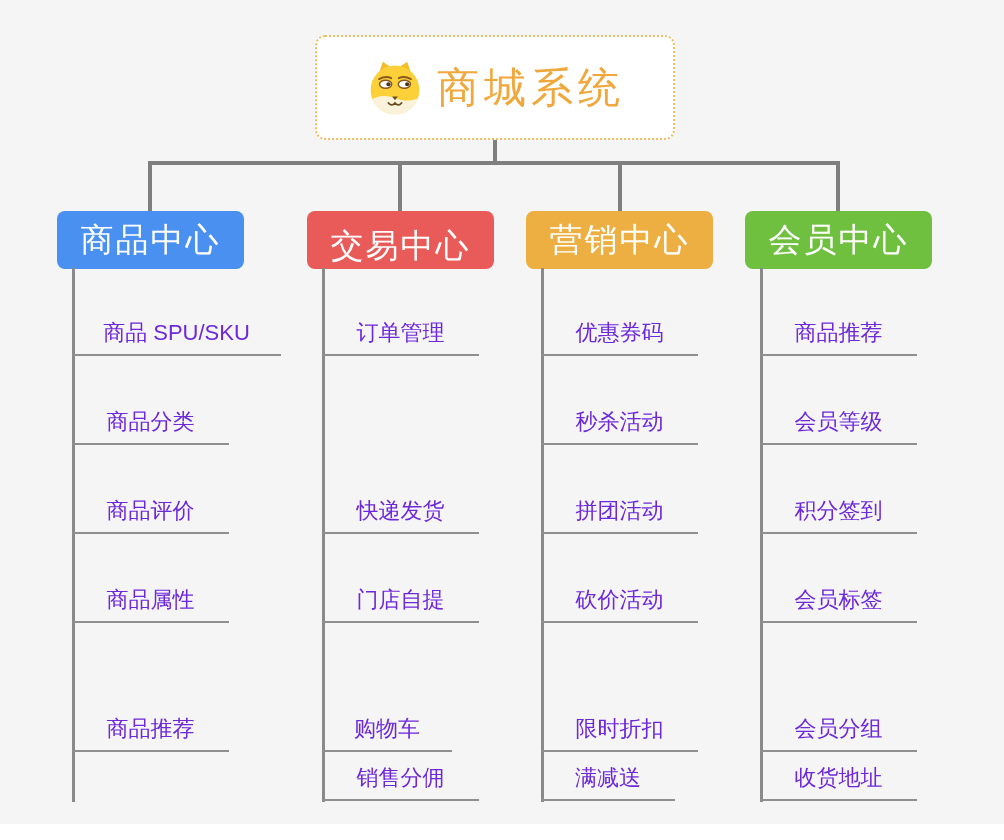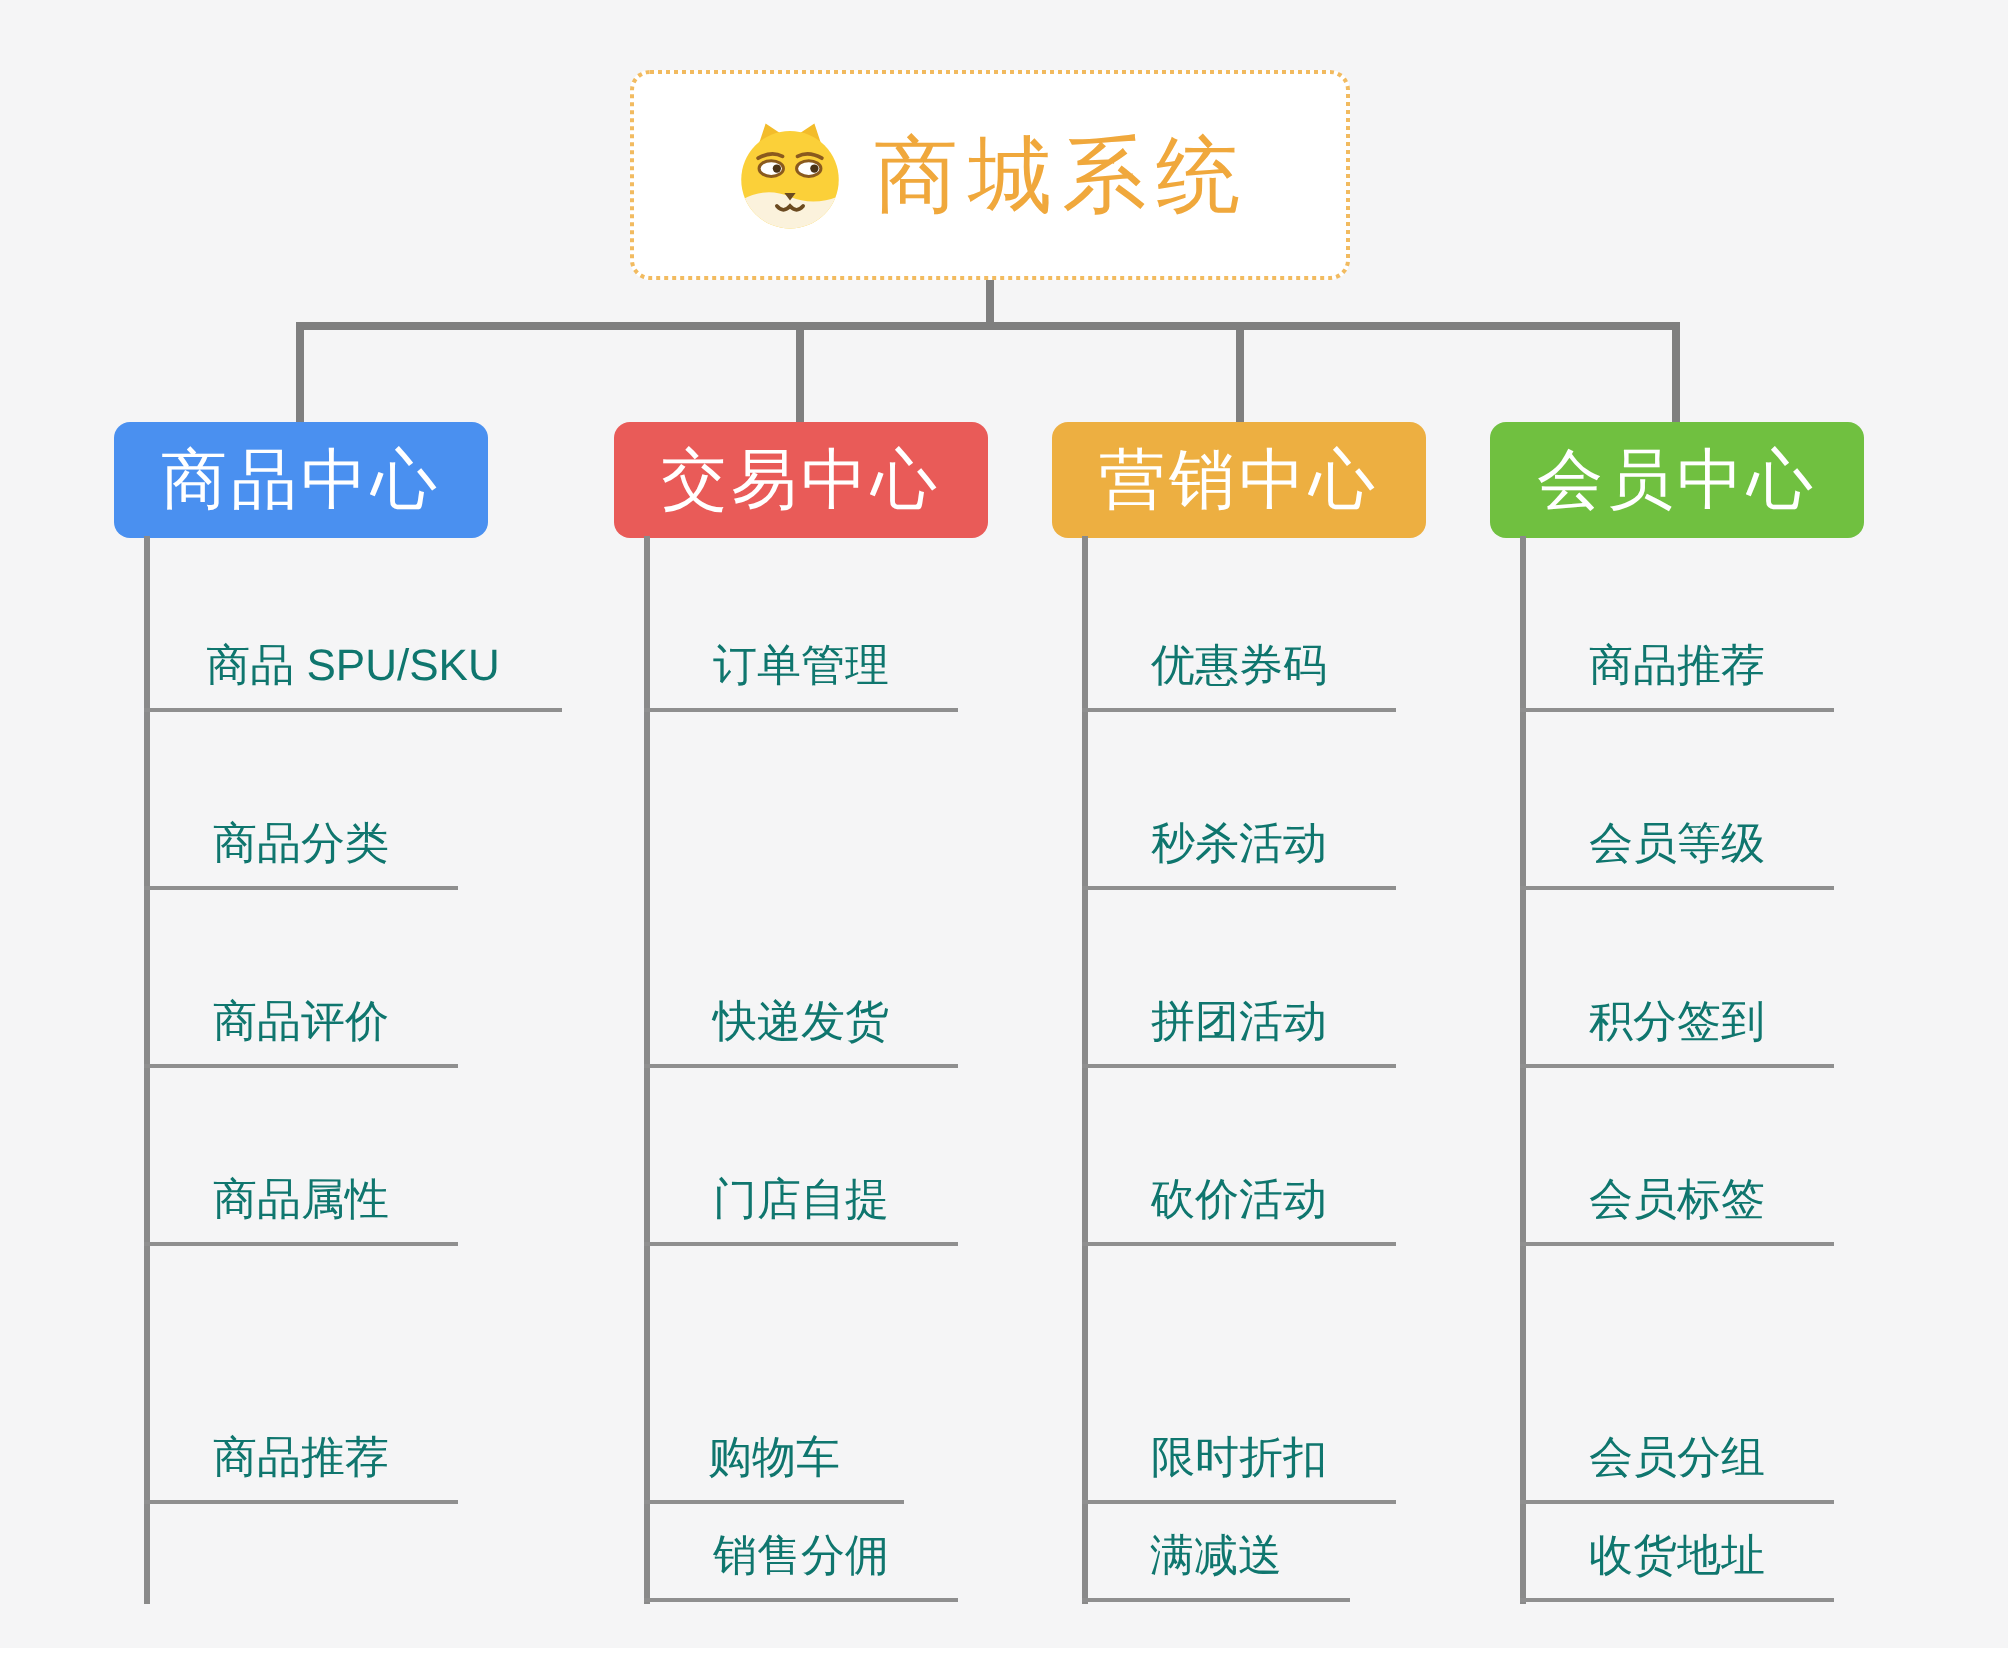--- a/index.html
+++ b/index.html
@@ -29,21 +29,21 @@
 
   
   .trunk{position:absolute;top:268px;height:534px;width:3px;background:#8a8a8a;}
   .t1{left:72px}.t2{left:322px}.t3{left:541px}.t4{left:760px}
 
   
   .sub{
     position:absolute;height:36px;width:157px;
     border-bottom:2.5px solid #8f8f8f;
     display:flex;align-items:flex-end;justify-content:center;
-    font-size:22px;color:#0f766e;padding-bottom:6px;
+    font-size:22px;color:#6d28d9;padding-bottom:6px;
     box-sizing:border-box;white-space:nowrap;
   }
   .c1{left:72px}.c2{left:322px}.c3{left:541px}.c4{left:760px}
   .r1{top:320px}.r2{top:409px}.r3{top:498px}.r4{top:587px}.r5{top:716px}.r6{top:765px}
   .w-wide{width:209px}
   .w-cart{width:130px}
   .w-mjs{width:134px}
 </style>
 </head>
 <body>
@@ -80,21 +80,21 @@
         <path d="M29 41 h6 l-3 4 z" fill="#6b4a20"></path>
         <path d="M25 48 q3.5 4 7 0 q3.5 4 7 0" stroke="#6b4a20" stroke-width="2" fill="none" stroke-linecap="round"></path>
       </svg>
     </span>
     <span class="root-title" style="color: rgb(240, 168, 60);">商城系统</span>
   </div>
 
   <div class="branch b1" style="background-color: rgb(74, 144, 240);">
     <span>商品中心</span>
   </div>
-  <div class="branch b2" style="background-color: rgb(233, 91, 88);">
+  <div class="branch b2" style="background-color: rgb(233, 91, 88); align-items: flex-end;">
     <span>交易中心</span>
   </div>
   <div class="branch b3" style="background-color: rgb(237, 175, 65); justify-content: center;">
     <span>营销中心</span>
   </div>
   <div class="branch b4" style="background-color: rgb(112, 192, 64);">
     <span>会员中心</span>
   </div>
 
   <div class="trunk t1"></div>

